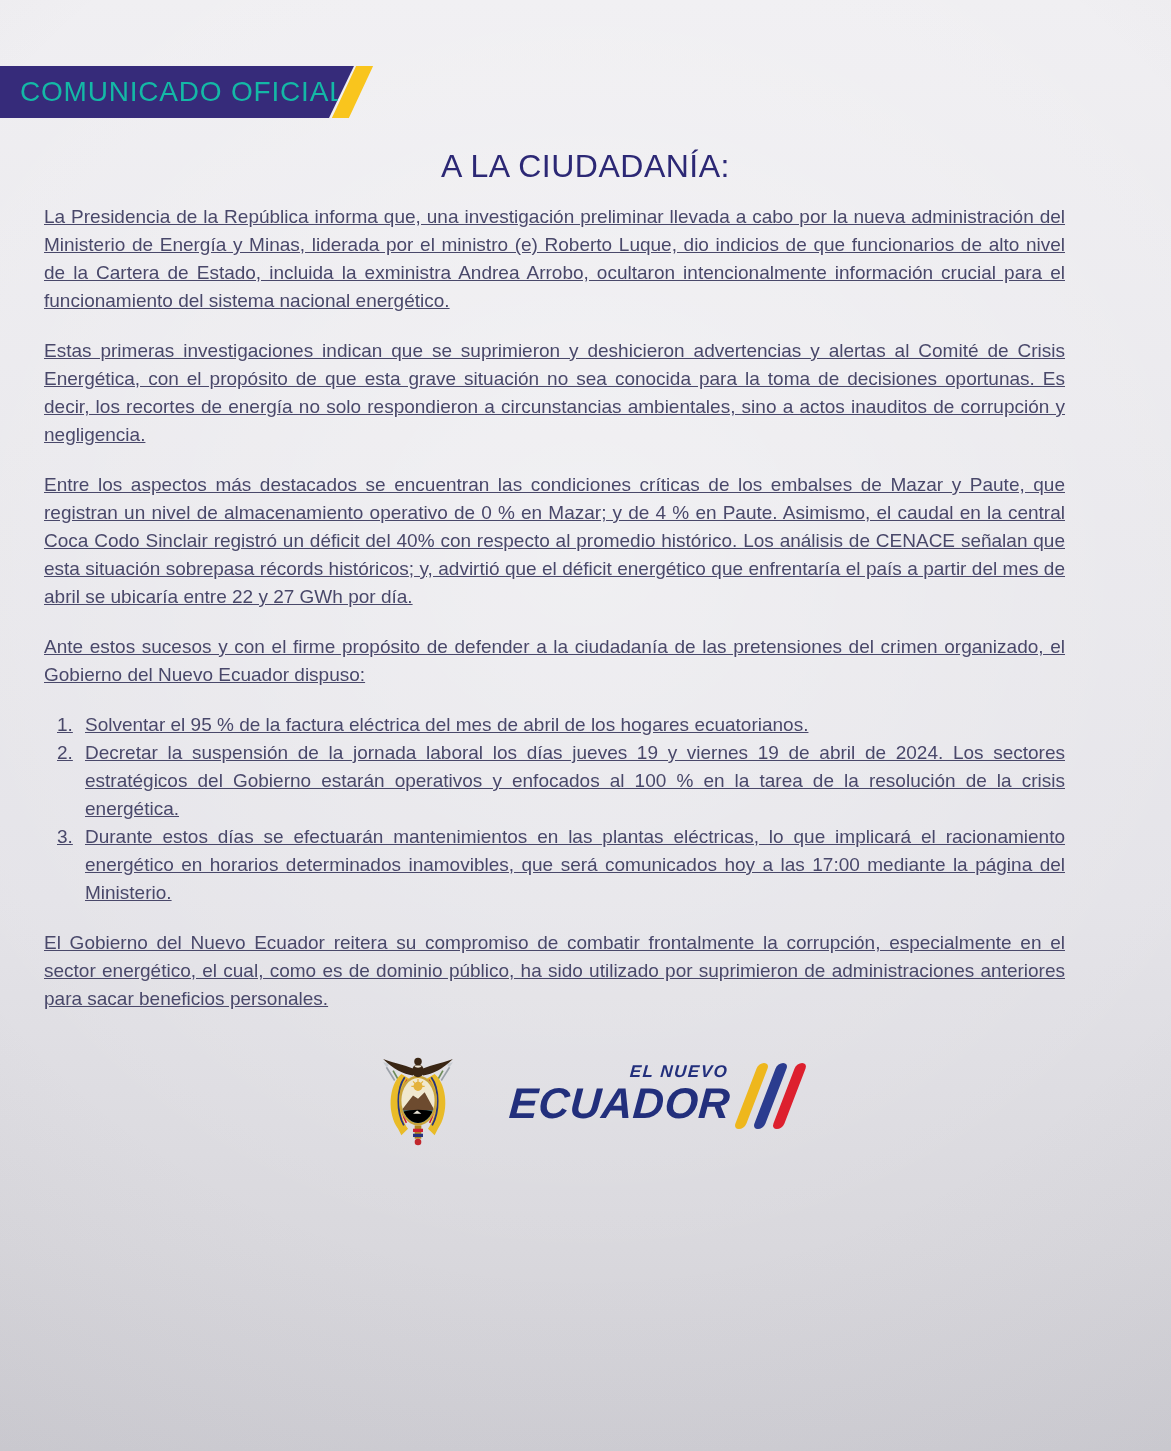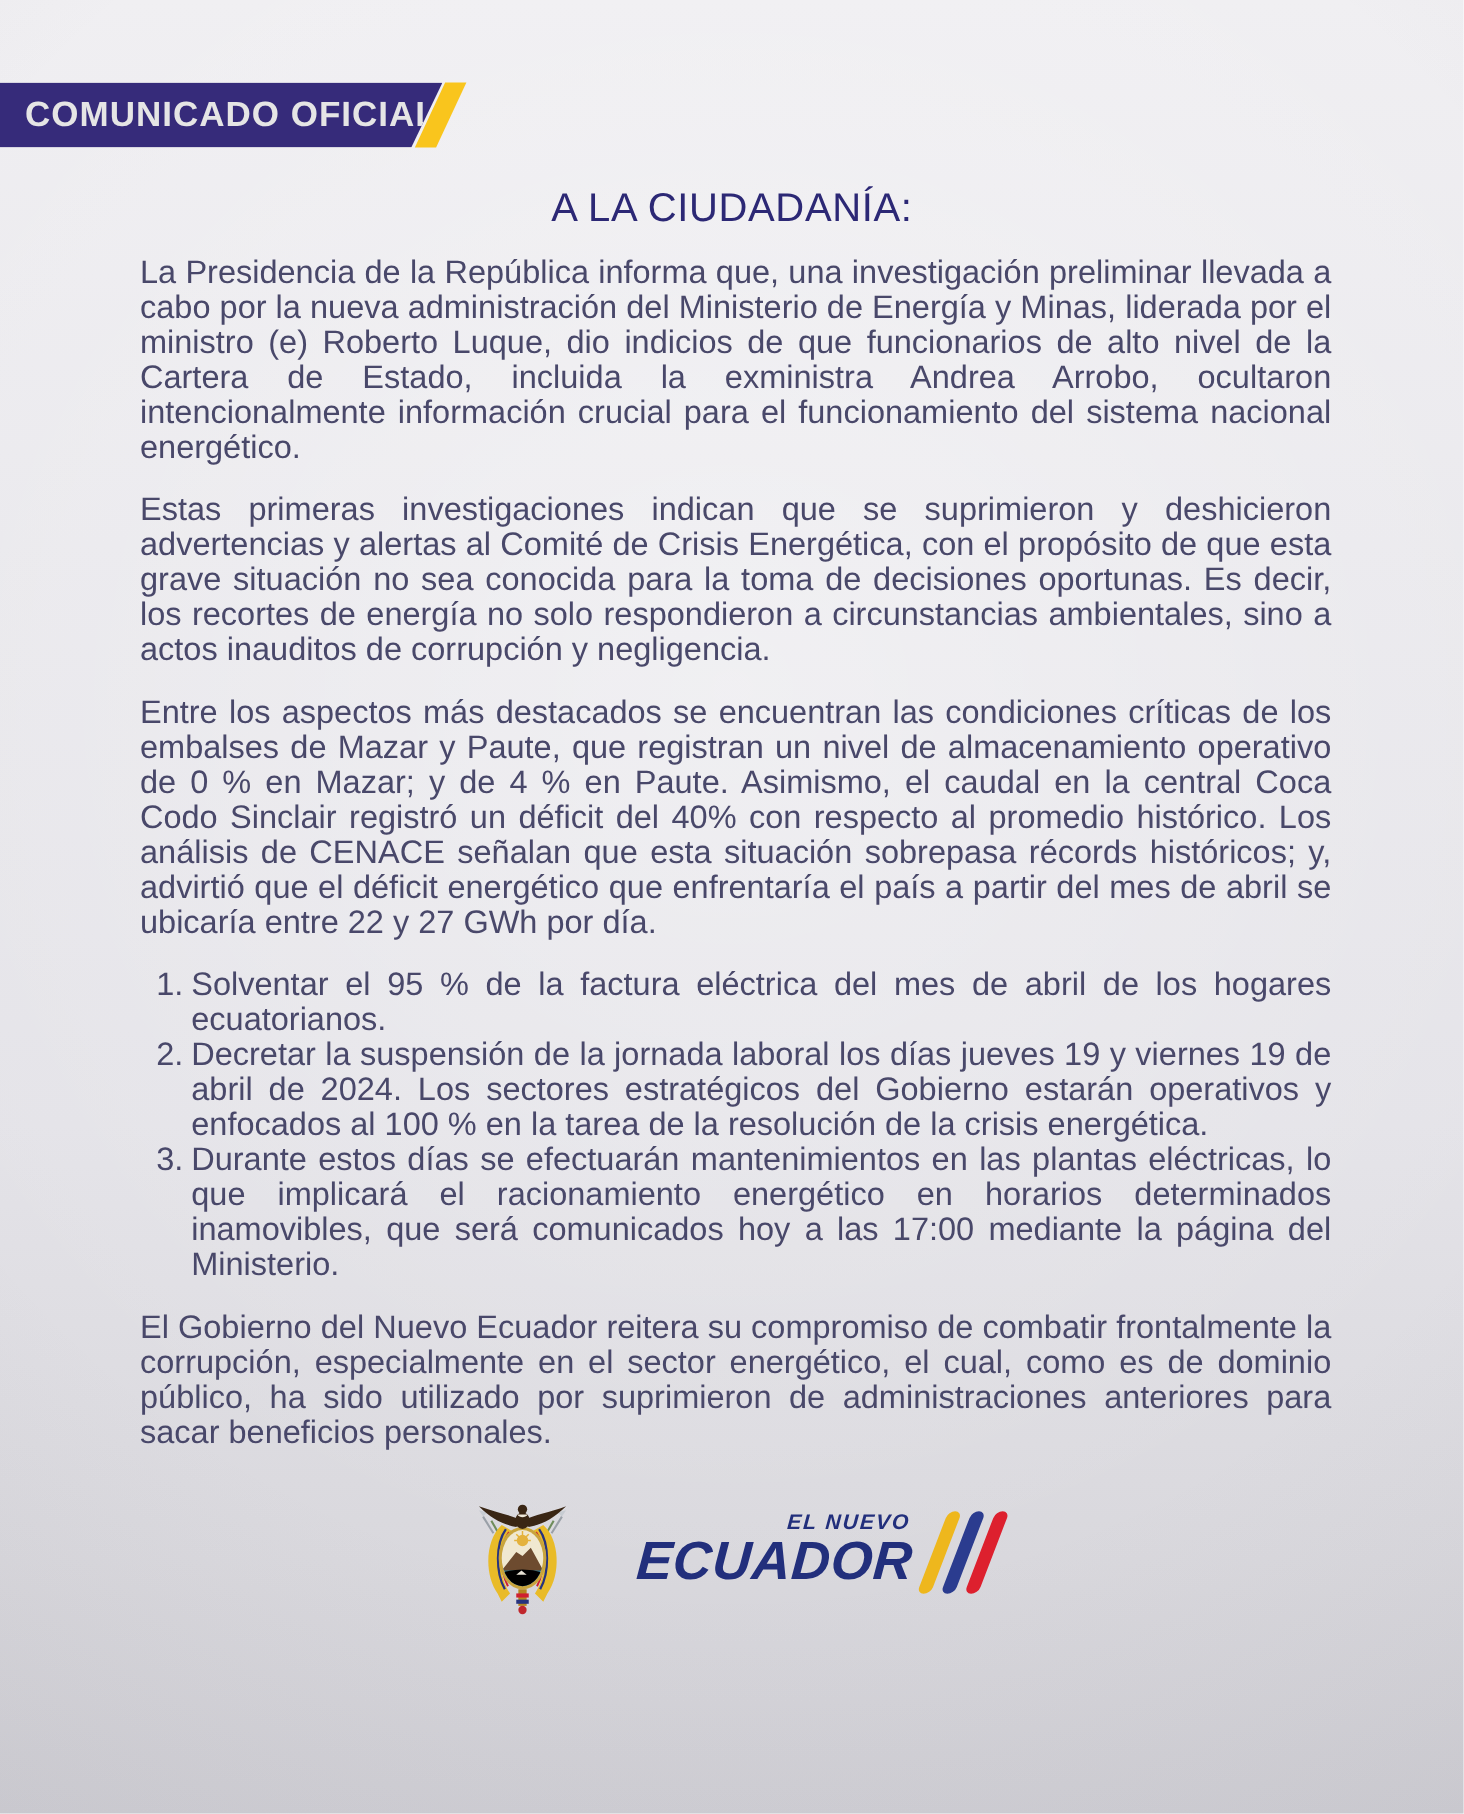--- a/index.html
+++ b/index.html
@@ -30,23 +30,23 @@
   }
   .badge-navy {
     position: absolute; left: 0; top: 0;
     width: 354px; height: 52px;
     background: #362b7a;
     clip-path: polygon(0 0, 100% 0, calc(100% - 25px) 100%, 0 100%);
     display: flex; align-items: center;
     padding-left: 20px;
   }
   .badge-navy span {
-    color: #e5e5e5;
+    color: #14b8a6;
     font-size: 28px;
-    font-weight: bold;
+    font-weight: normal;
     letter-spacing: 0.8px;
     white-space: nowrap;
   }
   .badge-slash {
     position: absolute; left: 344px; top: 0;
     width: 17px; height: 52px;
     background: #f9c51d;
     transform: skewX(-25deg);
   }
   .header-right {
@@ -62,24 +62,25 @@
     margin-top: 18px;
     text-align: center;
     color: #2c2875;
     font-size: 32px;
     font-weight: normal;
     letter-spacing: 0.5px;
   }
   
   .content {
     position: relative; z-index: 2;
-    padding: 18px 106px 0 112px;
+    padding: 18px 106px 0 44px;
     color: #49486a;
-    font-size: 26px;
+    font-size: 19px;
     line-height: 28px;
+    text-decoration: underline;
   }
   .content p {
     text-align: justify;
     margin-bottom: 22px;
   }
   .content p:last-child { margin-bottom: 0; }
   .list { list-style: none; margin-bottom: 22px; }
   .list-item { display: flex; }
   .list-num {
     flex: 0 0 41px;
@@ -140,20 +141,21 @@
       <div class="badge-slash"></div>
     </div>
   </header>
 
   <h1 class="title">A LA CIUDADANÍA:</h1>
 
   <main class="content">
     <p>La Presidencia de la República informa que, una investigación preliminar llevada a cabo por la nueva administración del Ministerio de Energía y Minas, liderada por el ministro (e) Roberto Luque, dio indicios de que funcionarios de alto nivel de la Cartera de Estado, incluida la exministra Andrea Arrobo, ocultaron intencionalmente información crucial para el funcionamiento del sistema nacional energético.</p>
     <p>Estas primeras investigaciones indican que se suprimieron y deshicieron advertencias y alertas al Comité de Crisis Energética, con el propósito de que esta grave situación no sea conocida para la toma de decisiones oportunas. Es decir, los recortes de energía no solo respondieron a circunstancias ambientales, sino a actos inauditos de corrupción y negligencia.</p>
     <p>Entre los aspectos más destacados se encuentran las condiciones críticas de los embalses de Mazar y Paute, que registran un nivel de almacenamiento operativo de 0 % en Mazar; y de 4 % en Paute. Asimismo, el caudal en la central Coca Codo Sinclair registró un déficit del 40% con respecto al promedio histórico. Los análisis de CENACE señalan que esta situación sobrepasa récords históricos; y, advirtió que el déficit energético que enfrentaría el país a partir del mes de abril se ubicaría entre 22 y 27 GWh por día.</p>
+    <p>Ante estos sucesos y con el firme propósito de defender a la ciudadanía de las pretensiones del crimen organizado, el Gobierno del Nuevo Ecuador dispuso:</p>
 
     <ol class="list">
       <li class="list-item">
         <span class="list-num">1.</span>
         <span class="list-text">Solventar el 95 % de la factura eléctrica del mes de abril de los hogares ecuatorianos.</span>
       </li>
       <li class="list-item">
         <span class="list-num">2.</span>
         <span class="list-text">Decretar la suspensión de la jornada laboral los días jueves 19 y viernes 19 de abril de 2024. Los sectores estratégicos del Gobierno estarán operativos y enfocados al 100 % en la tarea de la resolución de la crisis energética.</span>
       </li>

